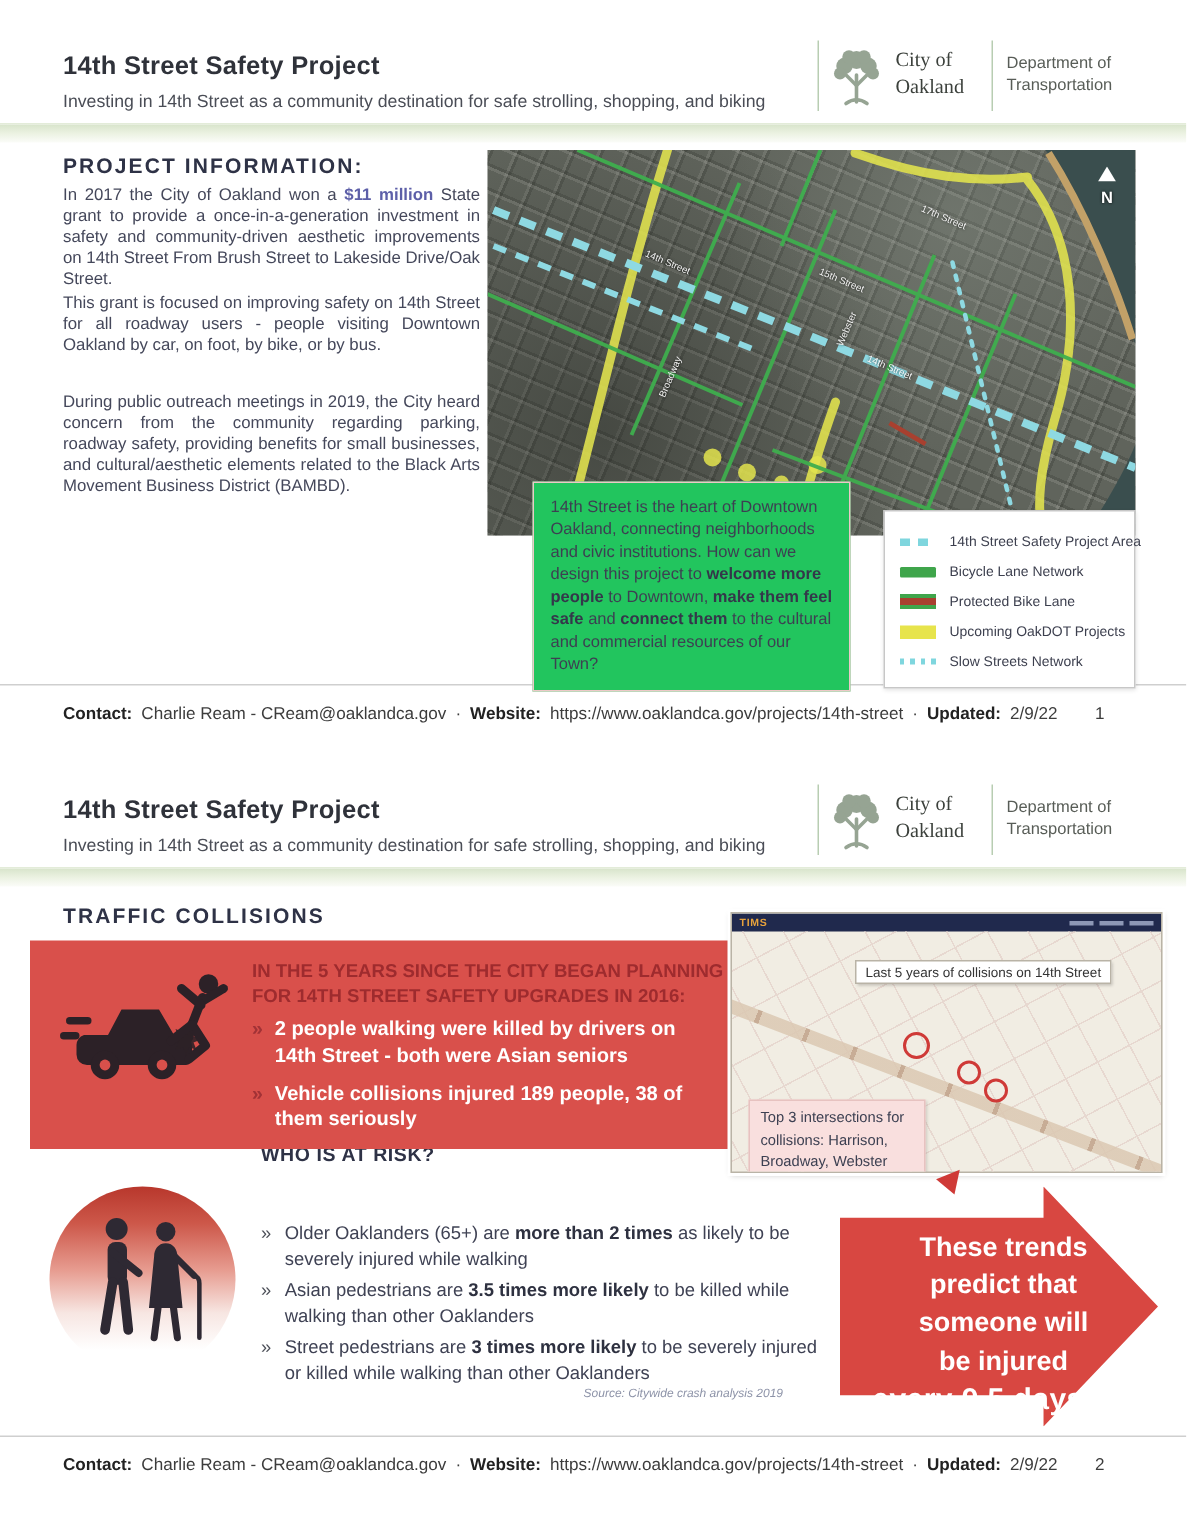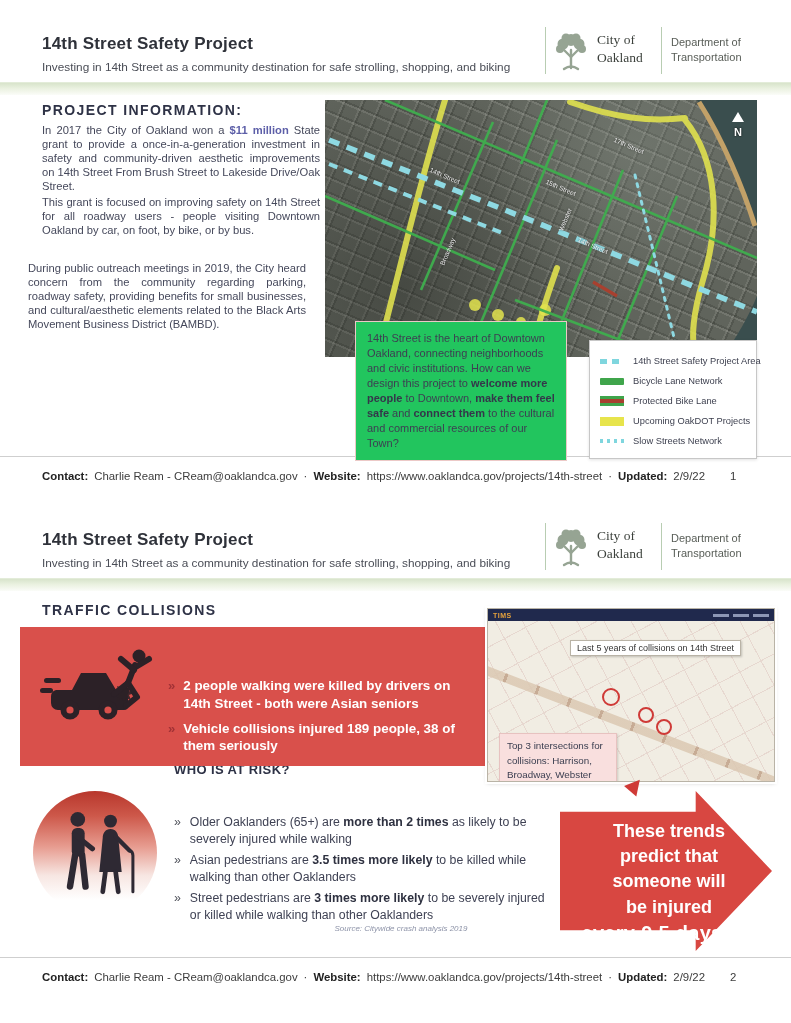--- a/index.html
+++ b/index.html
@@ -151,21 +151,21 @@
     <div>Transportation</div>
   </div>
   <div class="abs greenbar" style="left:0; top:82px;"></div>
 
   <div class="abs sec-head" style="left:42px; top:102px;">PROJECT INFORMATION:</div>
 
   <p class="abs body-p" style="left:42px; top:124px;"><span>In 2017 the City of Oakland won a </span><span class="accent">$11 million</span><span> State grant to provide a once-in-a-generation investment in safety and community-driven aesthetic improvements on 14th Street From Brush Street to Lakeside Drive/Oak Street.</span></p>
 
   <p class="abs body-p" style="left:42px; top:196px;">This grant is focused on improving safety on 14th Street for all roadway users - people visiting Downtown Oakland by car, on foot, by bike, or by bus.</p>
 
-  <p class="abs body-p" style="left:28px; top:262px;">During public outreach meetings in 2019, the City heard concern from the community regarding parking, roadway safety, providing benefits for small businesses, and cultural/aesthetic elements related to the Black Arts Movement Business District (BAMBD).</p>
+  <p class="abs body-p" style="left:42px; top:262px;">During public outreach meetings in 2019, the City heard concern from the community regarding parking, roadway safety, providing benefits for small businesses, and cultural/aesthetic elements related to the Black Arts Movement Business District (BAMBD).</p>
 
 
   <div class="abs sat-map" style="left:325px; top:100px; z-index:1;">
     <svg width="432" height="257" viewBox="0 0 432 257">
 
       <path d="M372,0 L432,0 L432,130 C420,96 402,46 372,0 Z" fill="#3a4e4e"></path>
       <path d="M374,2 C398,40 418,88 430,126" stroke="#c2a168" stroke-width="5" fill="none"></path>
       <path d="M432,196 L432,257 L398,257 C412,236 424,216 432,196 Z" fill="#3a4e4e"></path>
 
       <g stroke="#e3e44e" stroke-width="6" fill="none" opacity="0.88" stroke-linecap="round">
@@ -307,20 +307,21 @@
       <g stroke="#2c2127" stroke-width="6" fill="none" stroke-linecap="round" stroke-linejoin="round">
         <path d="M95,21 L88,39"></path>
         <path d="M94,24 L109,15"></path>
         <path d="M94,26 L81,15"></path>
         <path d="M88,39 L97,53 L86,62"></path>
         <path d="M88,39 L74,50"></path>
       </g>
     </svg>
   </div>
 
+  <div class="abs banner-head" style="left:168px; top:639px; z-index:2;">IN THE 5 YEARS SINCE THE CITY BEGAN PLANNING FOR 14TH STREET SAFETY UPGRADES IN 2016:</div>
 
   <div class="abs" style="left:168px; top:677px; z-index:2;">
     <div class="rb-row">
       <span class="rb-marker">»</span>
       <span class="rb-text">2 people walking were killed by drivers on 14th Street - both were Asian seniors</span>
     </div>
     <div class="rb-row">
       <span class="rb-marker">»</span>
       <span class="rb-text">Vehicle collisions injured 189 people, 38 of them seriously</span>
     </div>
@@ -378,21 +379,21 @@
     <div class="risk-li">
       <span class="risk-marker">»</span>
       <span class="risk-text"><span>Asian pedestrians are </span><b>3.5 times more likely</b><span> to be killed while walking than other Oaklanders</span></span>
     </div>
     <div class="risk-li">
       <span class="risk-marker">»</span>
       <span class="risk-text"><span>Street pedestrians are </span><b>3 times more likely</b><span> to be severely injured or killed while walking than other Oaklanders</span></span>
     </div>
   </div>
 
-  <div class="abs risk-src" style="left:252px; top:924px;text-align:center;">Source:  Citywide crash analysis 2019</div>
+  <div class="abs risk-src" style="left:224px; top:924px;">Source:  Citywide crash analysis 2019</div>
 
   <div class="abs" style="left:560px; top:791px; width:212px; height:160px;">
     <div class="big-arrow"></div>
     <div class="ba-text">
       <div class="ba-line">These trends predict that someone will be injured</div>
       <div class="ba-big">every 9.5 days</div>
       <div class="ba-line">by a collision on 14th until this project is constructed.</div>
     </div>
   </div>
 

